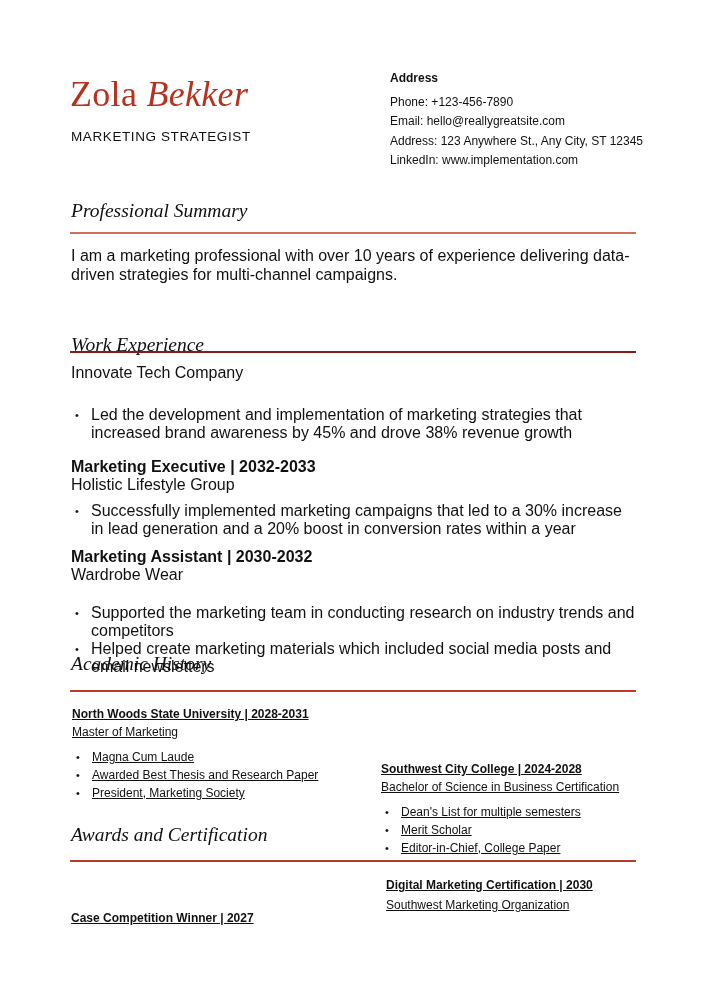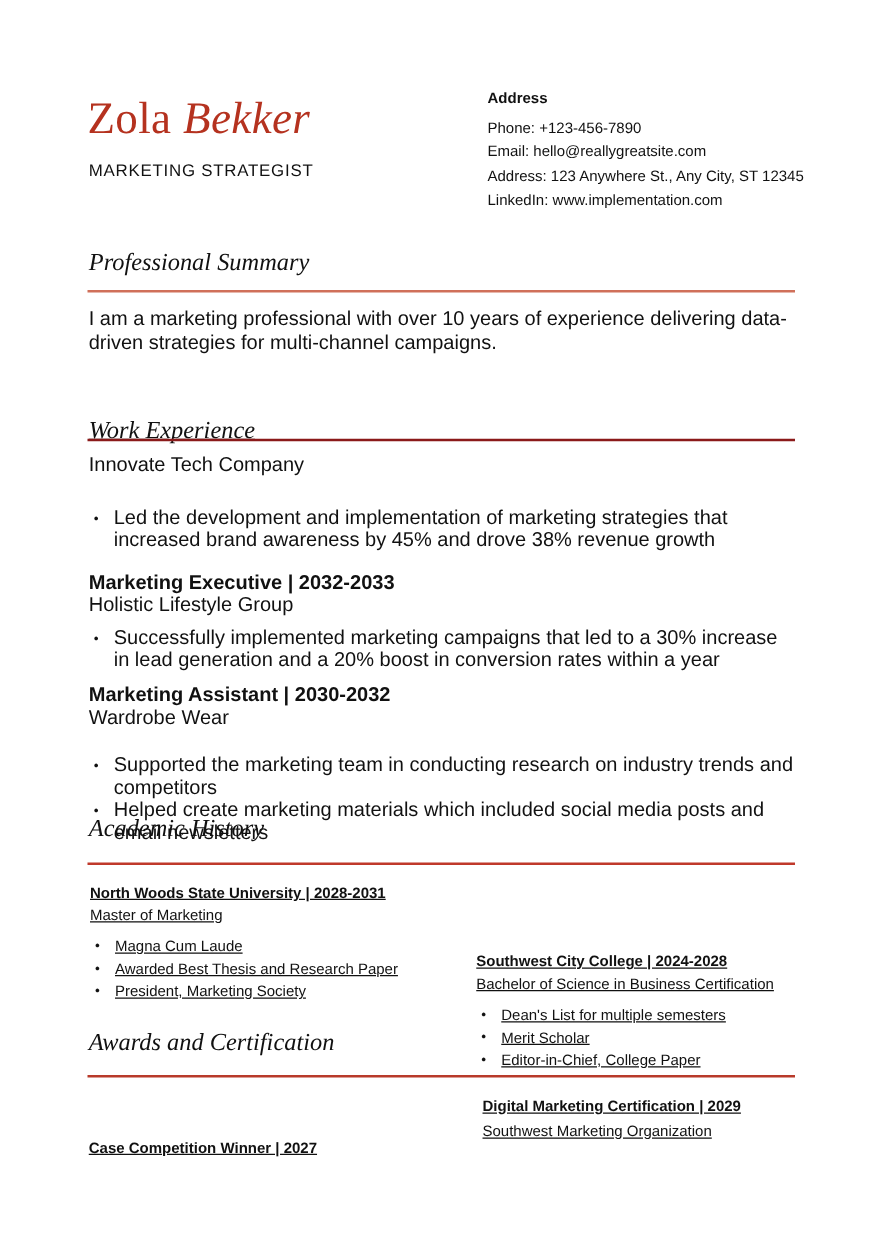--- a/index.html
+++ b/index.html
@@ -93,17 +93,17 @@
     </ul>
   </div>
 
   <div class="section-title" style="top:824px;">Awards and Certification</div>
   <div class="divider" style="top:860px; background:#b83a2a;"></div>
 
   <div class="col" style="left:71px; top:908px; width:300px; line-height:20px;">
     <div class="job-title">Case Competition Winner | 2027</div>
   </div>
   <div class="col" style="left:386px; top:875px; width:270px; line-height:20px;">
-    <div class="job-title">Digital Marketing Certification | 2029</div>
+    <div class="job-title">Digital Marketing Certification | 2030</div>
     <div>Southwest Marketing Organization</div>
   </div>
 
 </div>
 
 </body></html>

